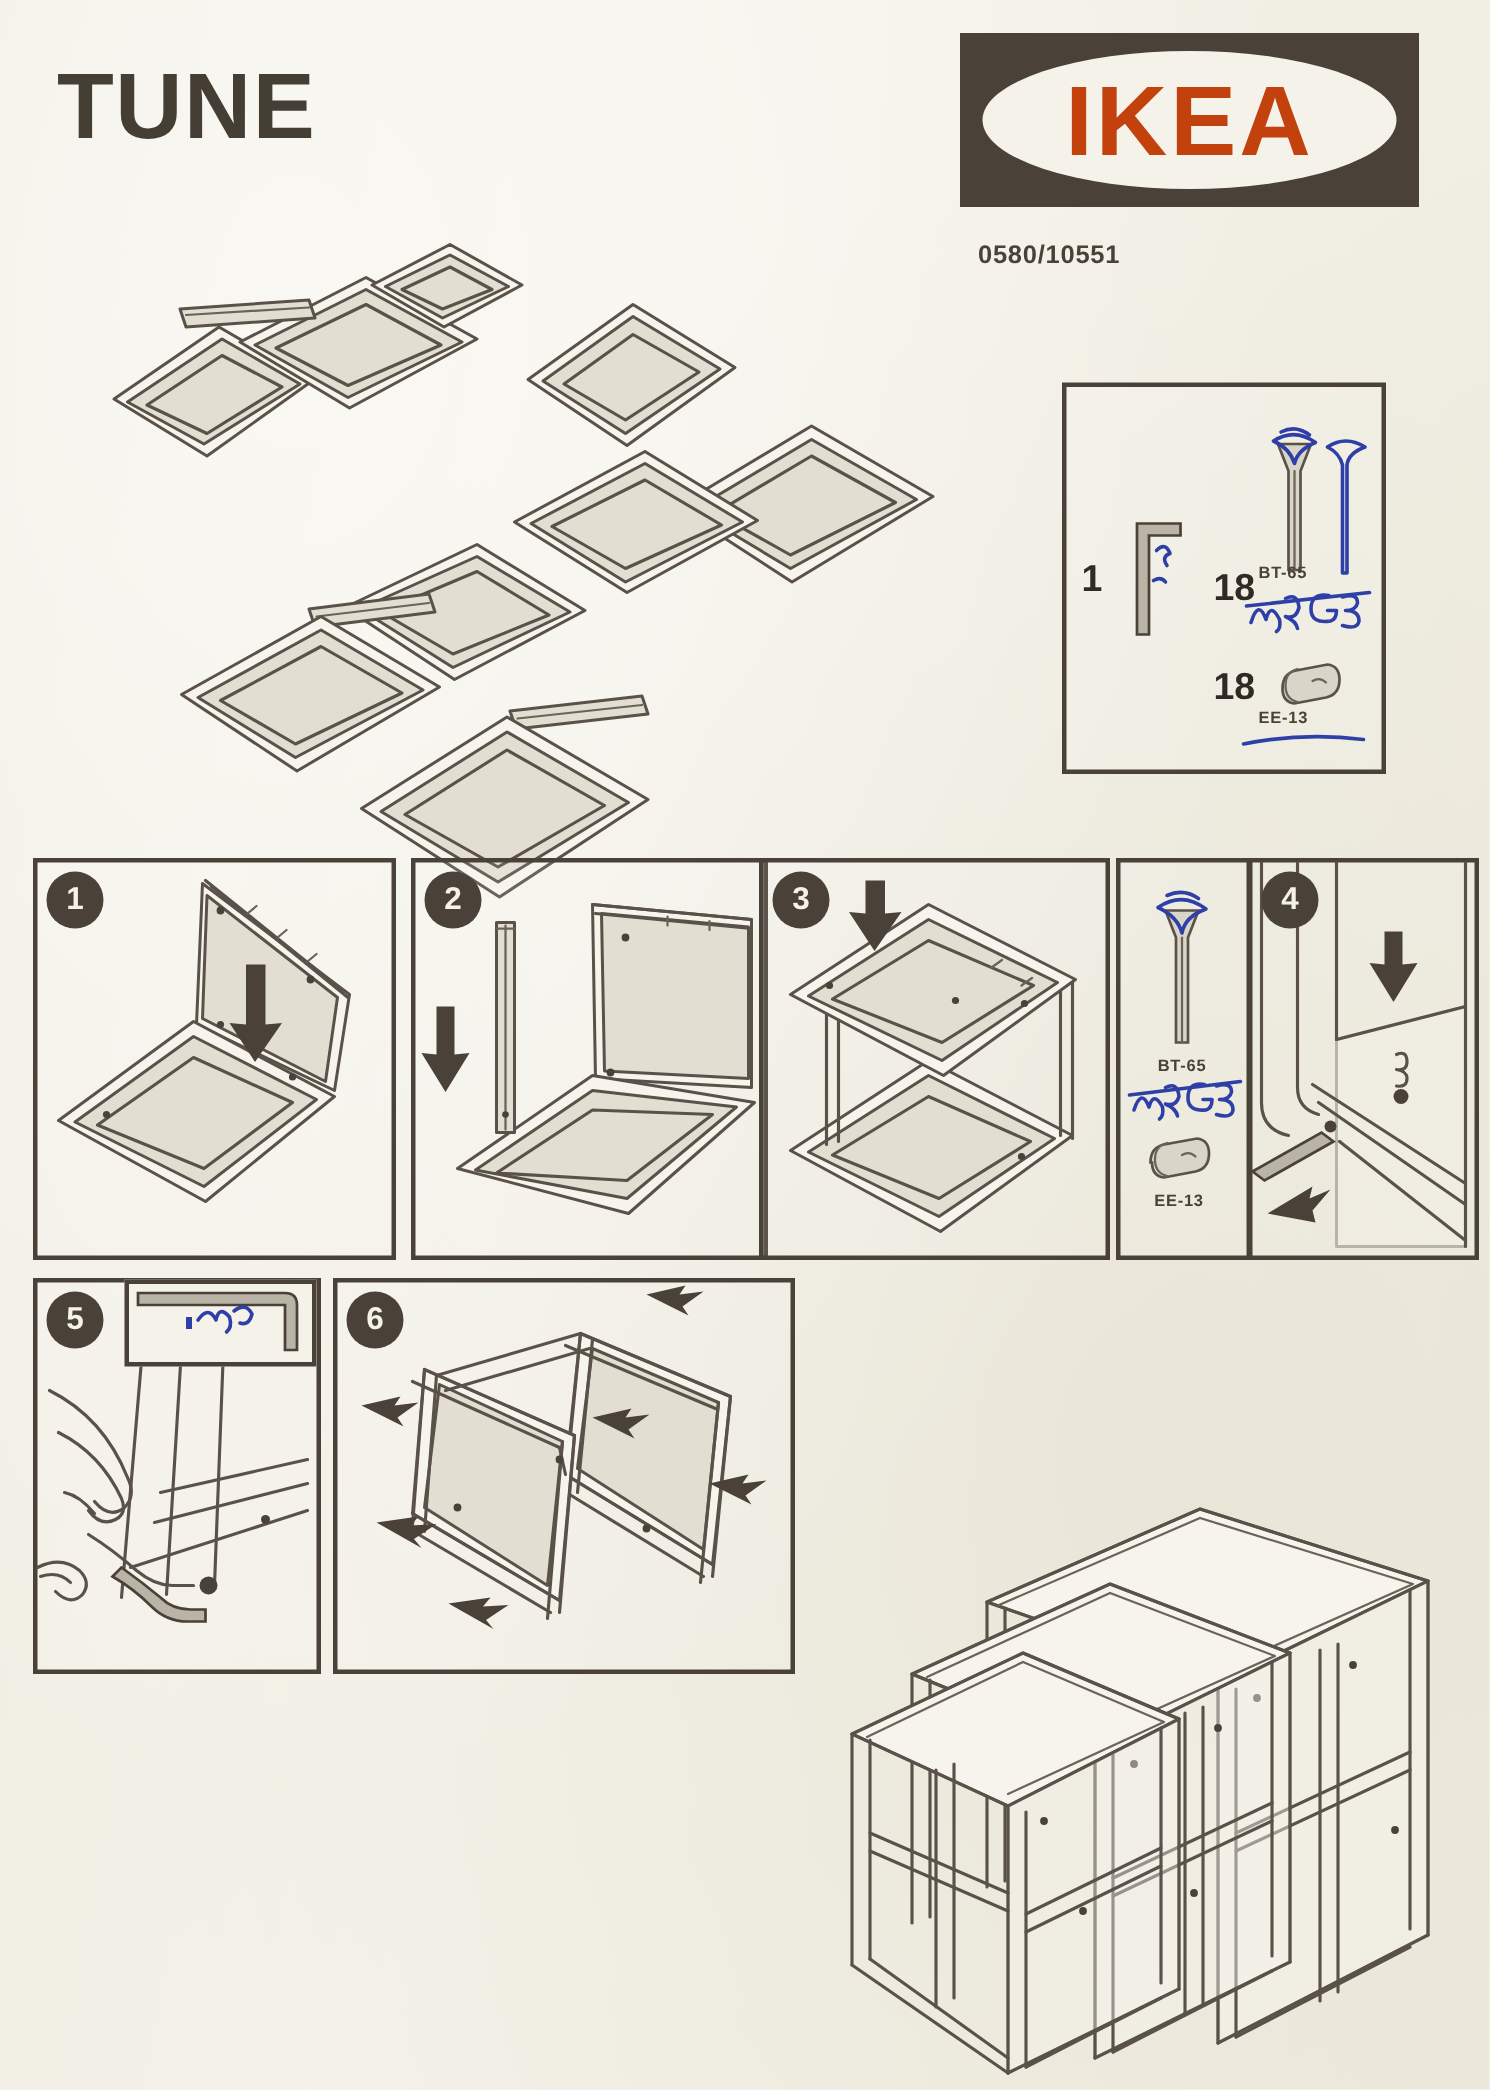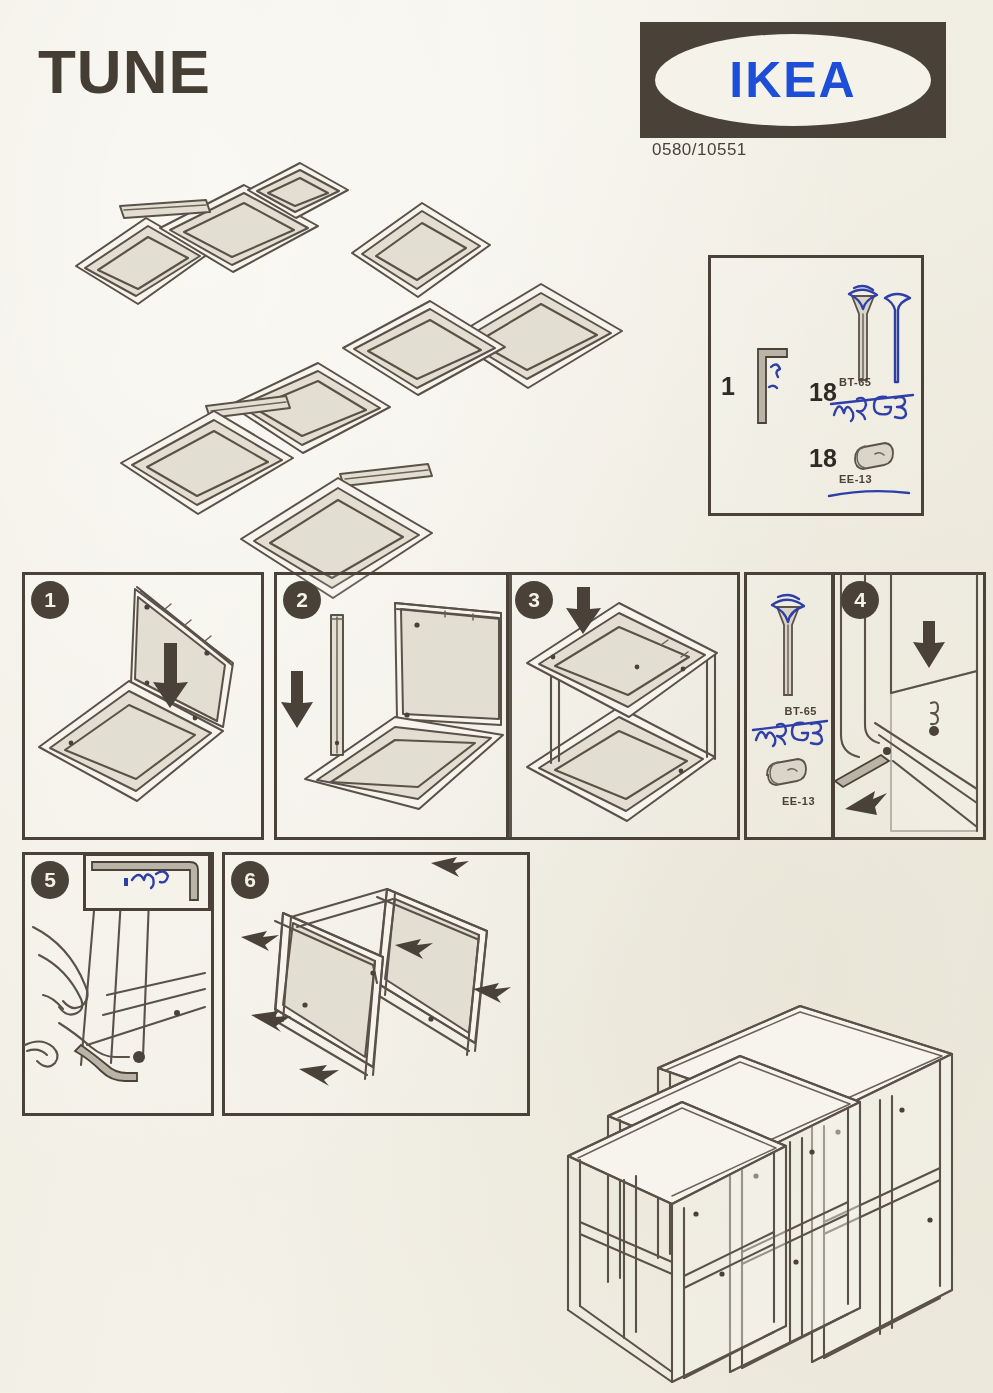--- a/index.html
+++ b/index.html
@@ -34,38 +34,38 @@
     left:640px;top:22px;width:306px;height:116px;
     background:#4a4238;
     display:flex;align-items:center;justify-content:center;
   }
   #ikea-oval{
     width:276px;height:92px;border-radius:50%;
     background:#f4f2e9;
     display:flex;align-items:center;justify-content:center;
   }
   #ikea-word{
-    font-size:50px;font-weight:bold;letter-spacing:2px;
-    color:#1d4ed8;line-height:1;
+    font-size:66px;font-weight:bold;letter-spacing:2px;
+    color:#c2410c;line-height:1;
     font-family:"Liberation Sans", sans-serif;
   }
   #article-no{
-    left:652px;top:140px;
-    font-size:17px;font-weight:normal;letter-spacing:.5px;
+    left:652px;top:160px;
+    font-size:17px;font-weight:bold;letter-spacing:.5px;
     color:#4a4238;
   }
 
   
   #hardware-box{
     left:708px;top:255px;width:210px;height:255px;
     border:3px solid #4a4238;background:rgba(255,255,255,.12);
   }
   .hw-row{position:absolute;display:flex;align-items:center;}
   .hw-qty{font-size:25px;font-weight:bold;color:#2f2b24;}
-  .hw-code{font-size:11px;font-weight:bold;letter-spacing:.5px;color:#4a4238;text-align:right;}
+  .hw-code{font-size:11px;font-weight:bold;letter-spacing:.5px;color:#4a4238;text-align:center;}
   .hw-art{position:relative;}
 
   
   .panel{border:3px solid #4a4238;background:rgba(255,255,255,.10);position:absolute;}
   .badge{
     position:absolute;width:38px;height:38px;border-radius:50%;
     background:#4a4238;color:#f4f2e9;
     display:flex;align-items:center;justify-content:center;
     font-size:21px;font-weight:bold;
     left:6px;top:6px;z-index:6;

